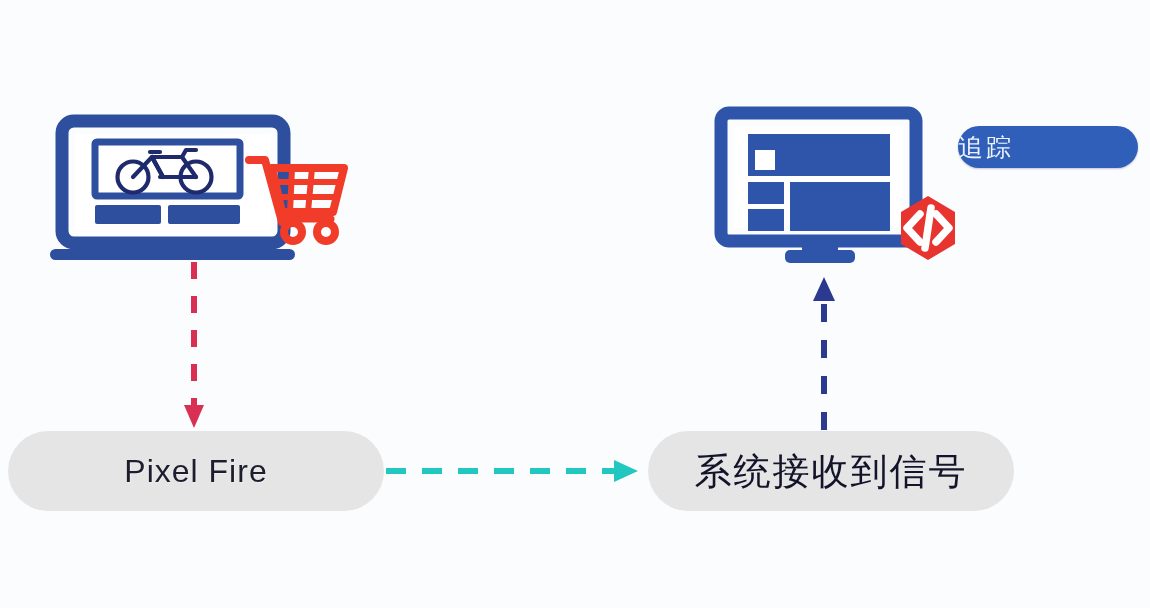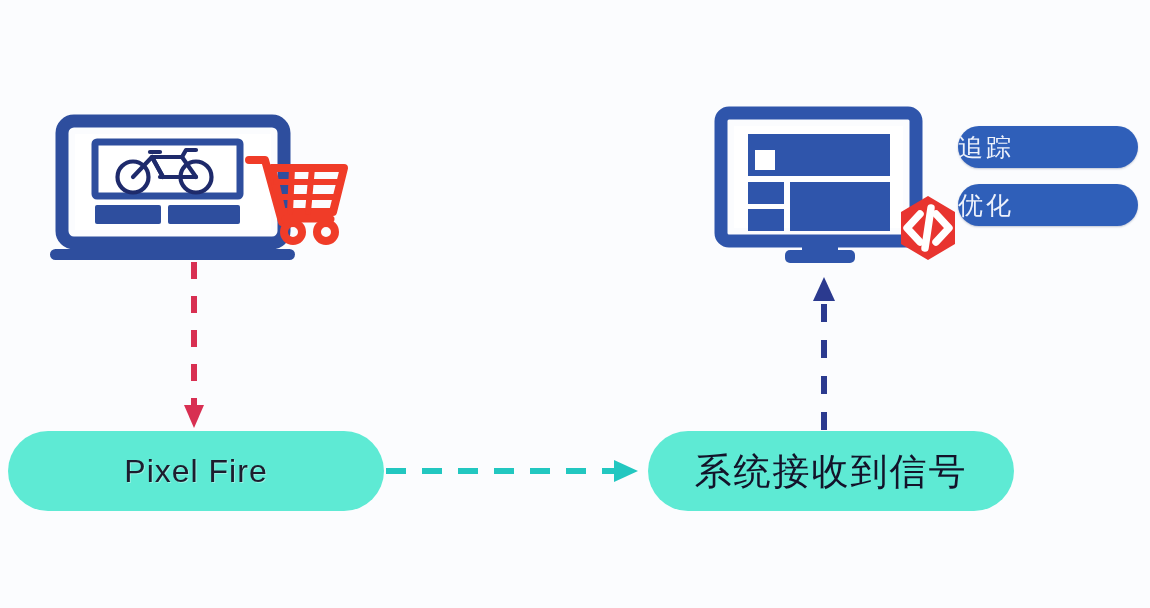--- a/index.html
+++ b/index.html
@@ -17,21 +17,21 @@
   #stage {
     position: relative;
     width: 1150px;
     height: 608px;
     background: #fbfcfe;
   }
 
   
   .pill {
     position: absolute;
-    background: #5eead4;
+    background: #e5e5e5;
     border-radius: 999px;
     display: flex;
     align-items: center;
     justify-content: center;
     box-sizing: border-box;
   }
   .pill-label {
     color: #1b1b2b;
     white-space: nowrap;
     line-height: 1;
@@ -191,17 +191,14 @@
   </div>
 
   <div class="pill" id="pill-right">
     <span class="pill-label">系统接收到信号</span>
   </div>
 
   <div class="badge" id="badge-0">
     <span class="badge-label">追踪</span>
   </div>
 
-  <div class="badge" id="badge-1">
-    <span class="badge-label">优化</span>
-  </div>
 
 </div>
 
 </body></html>

